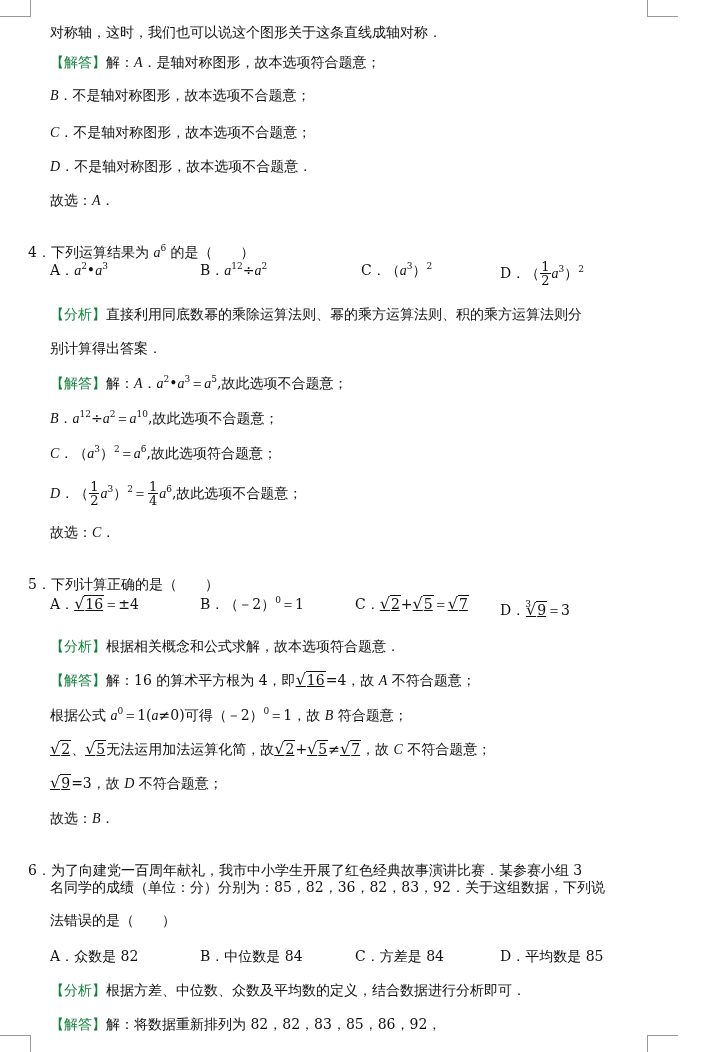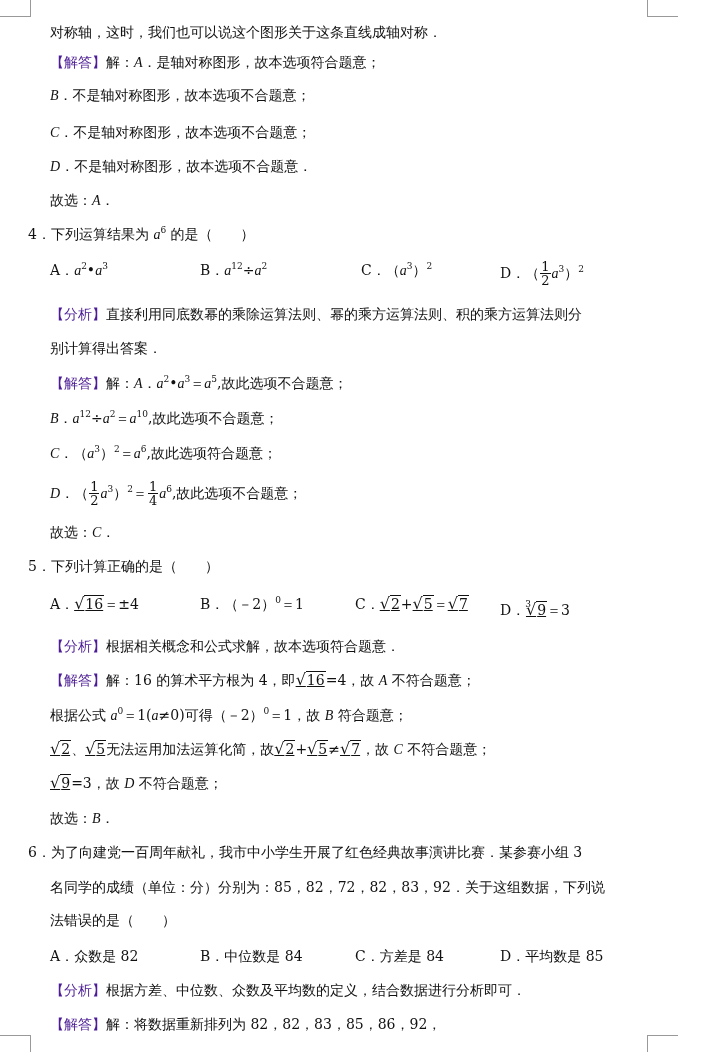--- a/index.html
+++ b/index.html
@@ -8,22 +8,22 @@
     font-family: "DejaVu Serif", "Liberation Serif", serif;
     color: #111; font-size: 14px;
   }
   .crop { position: absolute; border-color: #999; border-style: solid; width: 0; height: 0; }
   .crop.tl { left: 0; top: 0; width: 30px; height: 16px; border-width: 0 1px 1px 0; }
   .crop.tr { left: 647px; top: 0; width: 30px; height: 16px; border-width: 0 0 1px 1px; }
   .crop.bl { left: 0; top: 1035px; width: 30px; height: 17px; border-width: 1px 1px 0 0; }
   .crop.br { left: 647px; top: 1035px; width: 30px; height: 17px; border-width: 1px 0 0 1px; }
 
   .line { position: absolute; left: 50px; white-space: nowrap; line-height: 20px; height: 20px; }
-  .line.q { left: 28px; }
-  .lbl { color: #4c1d95; }
+  .line.q { left: 28px; margin-top: 18px; }
+  .lbl { color: #15803d; }
   i.v { font-family: "Liberation Serif", "DejaVu Serif", serif; font-style: italic; }
   sup { font-size: 9px; vertical-align: 6px; line-height: 0; }
   .opts { position: absolute; left: 50px; height: 24px; }
   .opt { position: absolute; top: 0; white-space: nowrap; line-height: 20px; }
   .frac { display: inline-block; vertical-align: middle; text-align: center; font-size: 13px; line-height: 13px; margin: 0 1px; }
   .frac span { display: block; }
   .frac .n { border-bottom: 1px solid #111; padding: 0 1px; }
   .rad { display: inline-block; text-decoration: underline; }
   .rad .rs { font-size: 16px; }
   .rad .ri { border-top: 1px solid #111; padding: 0 1px; }
@@ -68,21 +68,21 @@
   <div class="opt" style="left:450px"><span>D．</span><span class="idx">3</span><span class="rad"><span class="rs">√</span><span class="ri">9</span></span>＝3</div>
 </div>
 <div class="line" style="top:636px"><span class="lbl">【分析】</span><span>根据相关概念和公式求解，故本选项符合题意．</span></div>
 <div class="line" style="top:670px"><span class="lbl">【解答】</span>解：16 的算术平方根为 4，即<span class="rad"><span class="rs">√</span><span class="ri">16</span></span>=4，故 <i class="v">A</i> 不符合题意；</div>
 <div class="line" style="top:705px">根据公式 <i class="v">a</i><sup>0</sup>＝1(<i class="v">a</i>≠0)可得（－2）<sup>0</sup>＝1，故 <i class="v">B</i> 符合题意；</div>
 <div class="line" style="top:739px"><span class="rad"><span class="rs">√</span><span class="ri">2</span></span>、<span class="rad"><span class="rs">√</span><span class="ri">5</span></span>无法运用加法运算化简，故<span class="rad"><span class="rs">√</span><span class="ri">2</span></span>+<span class="rad"><span class="rs">√</span><span class="ri">5</span></span>≠<span class="rad"><span class="rs">√</span><span class="ri">7</span></span>，故 <i class="v">C</i> 不符合题意；</div>
 <div class="line" style="top:773px"><span class="rad"><span class="rs">√</span><span class="ri">9</span></span>=3，故 <i class="v">D</i> 不符合题意；</div>
 <div class="line" style="top:808px">故选：<i class="v">B</i>．</div>
 
 <div class="line q" style="top:842px"><span>6．</span><span>为了向建党一百周年献礼，我市中小学生开展了红色经典故事演讲比赛．某参赛小组 3</span></div>
-<div class="line" style="top:877px">名同学的成绩（单位：分）分别为：85，82，72，82，83，92．关于这组数据，下列说</div>
+<div class="line" style="top:877px">名同学的成绩（单位：分）分别为：85，82，36，82，83，92．关于这组数据，下列说</div>
 <div class="line" style="top:910px">法错误的是（　　）</div>
 <div class="opts" style="top:946px">
   <div class="opt" style="left:0"><span>A．</span><span>众数是 82</span></div>
   <div class="opt" style="left:150px"><span>B．</span><span>中位数是 84</span></div>
   <div class="opt" style="left:305px"><span>C．</span><span>方差是 84</span></div>
   <div class="opt" style="left:450px"><span>D．</span><span>平均数是 85</span></div>
 </div>
 <div class="line" style="top:980px"><span class="lbl">【分析】</span><span>根据方差、中位数、众数及平均数的定义，结合数据进行分析即可．</span></div>
 <div class="line" style="top:1014px"><span class="lbl">【解答】</span><span>解：将数据重新排列为 82，82，83，85，86，92，</span></div>
 

